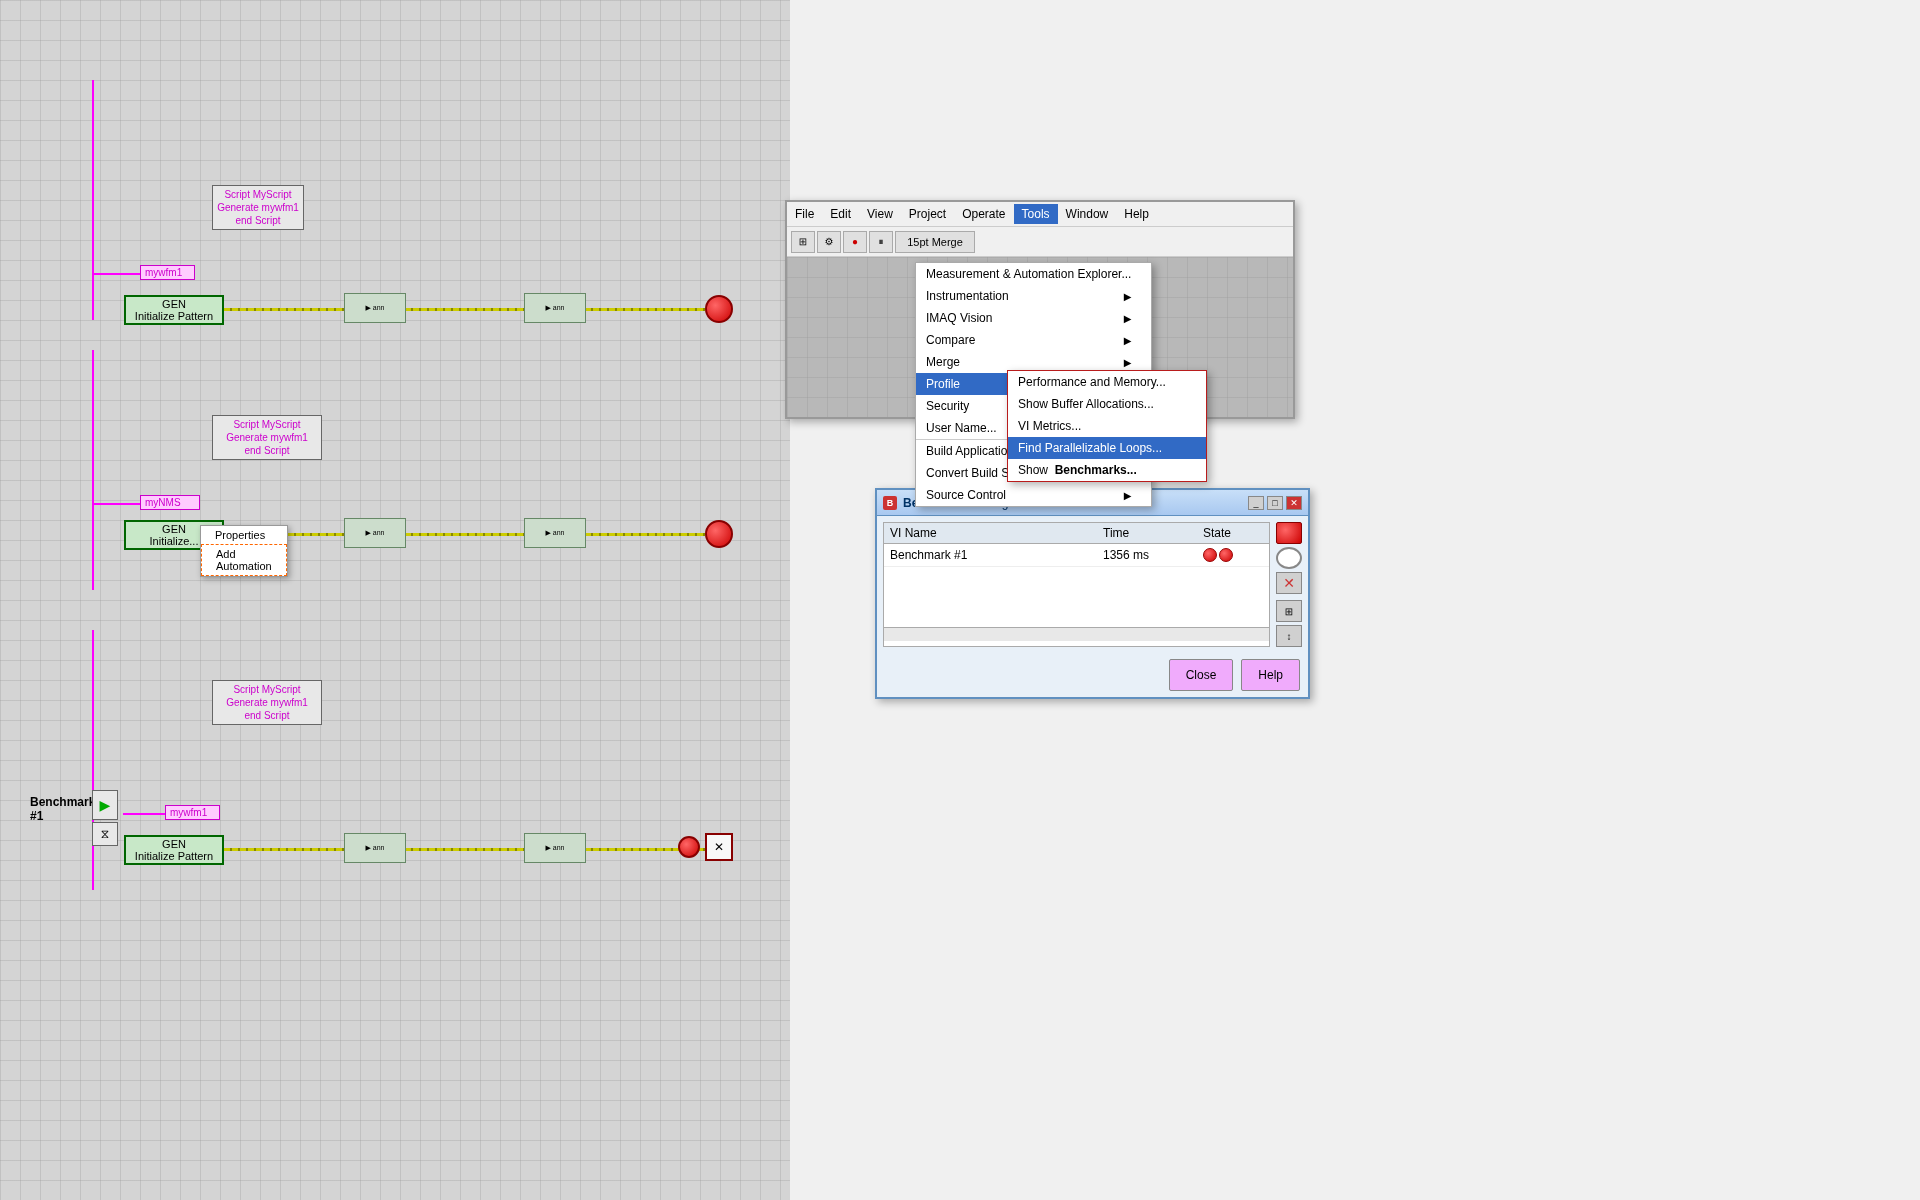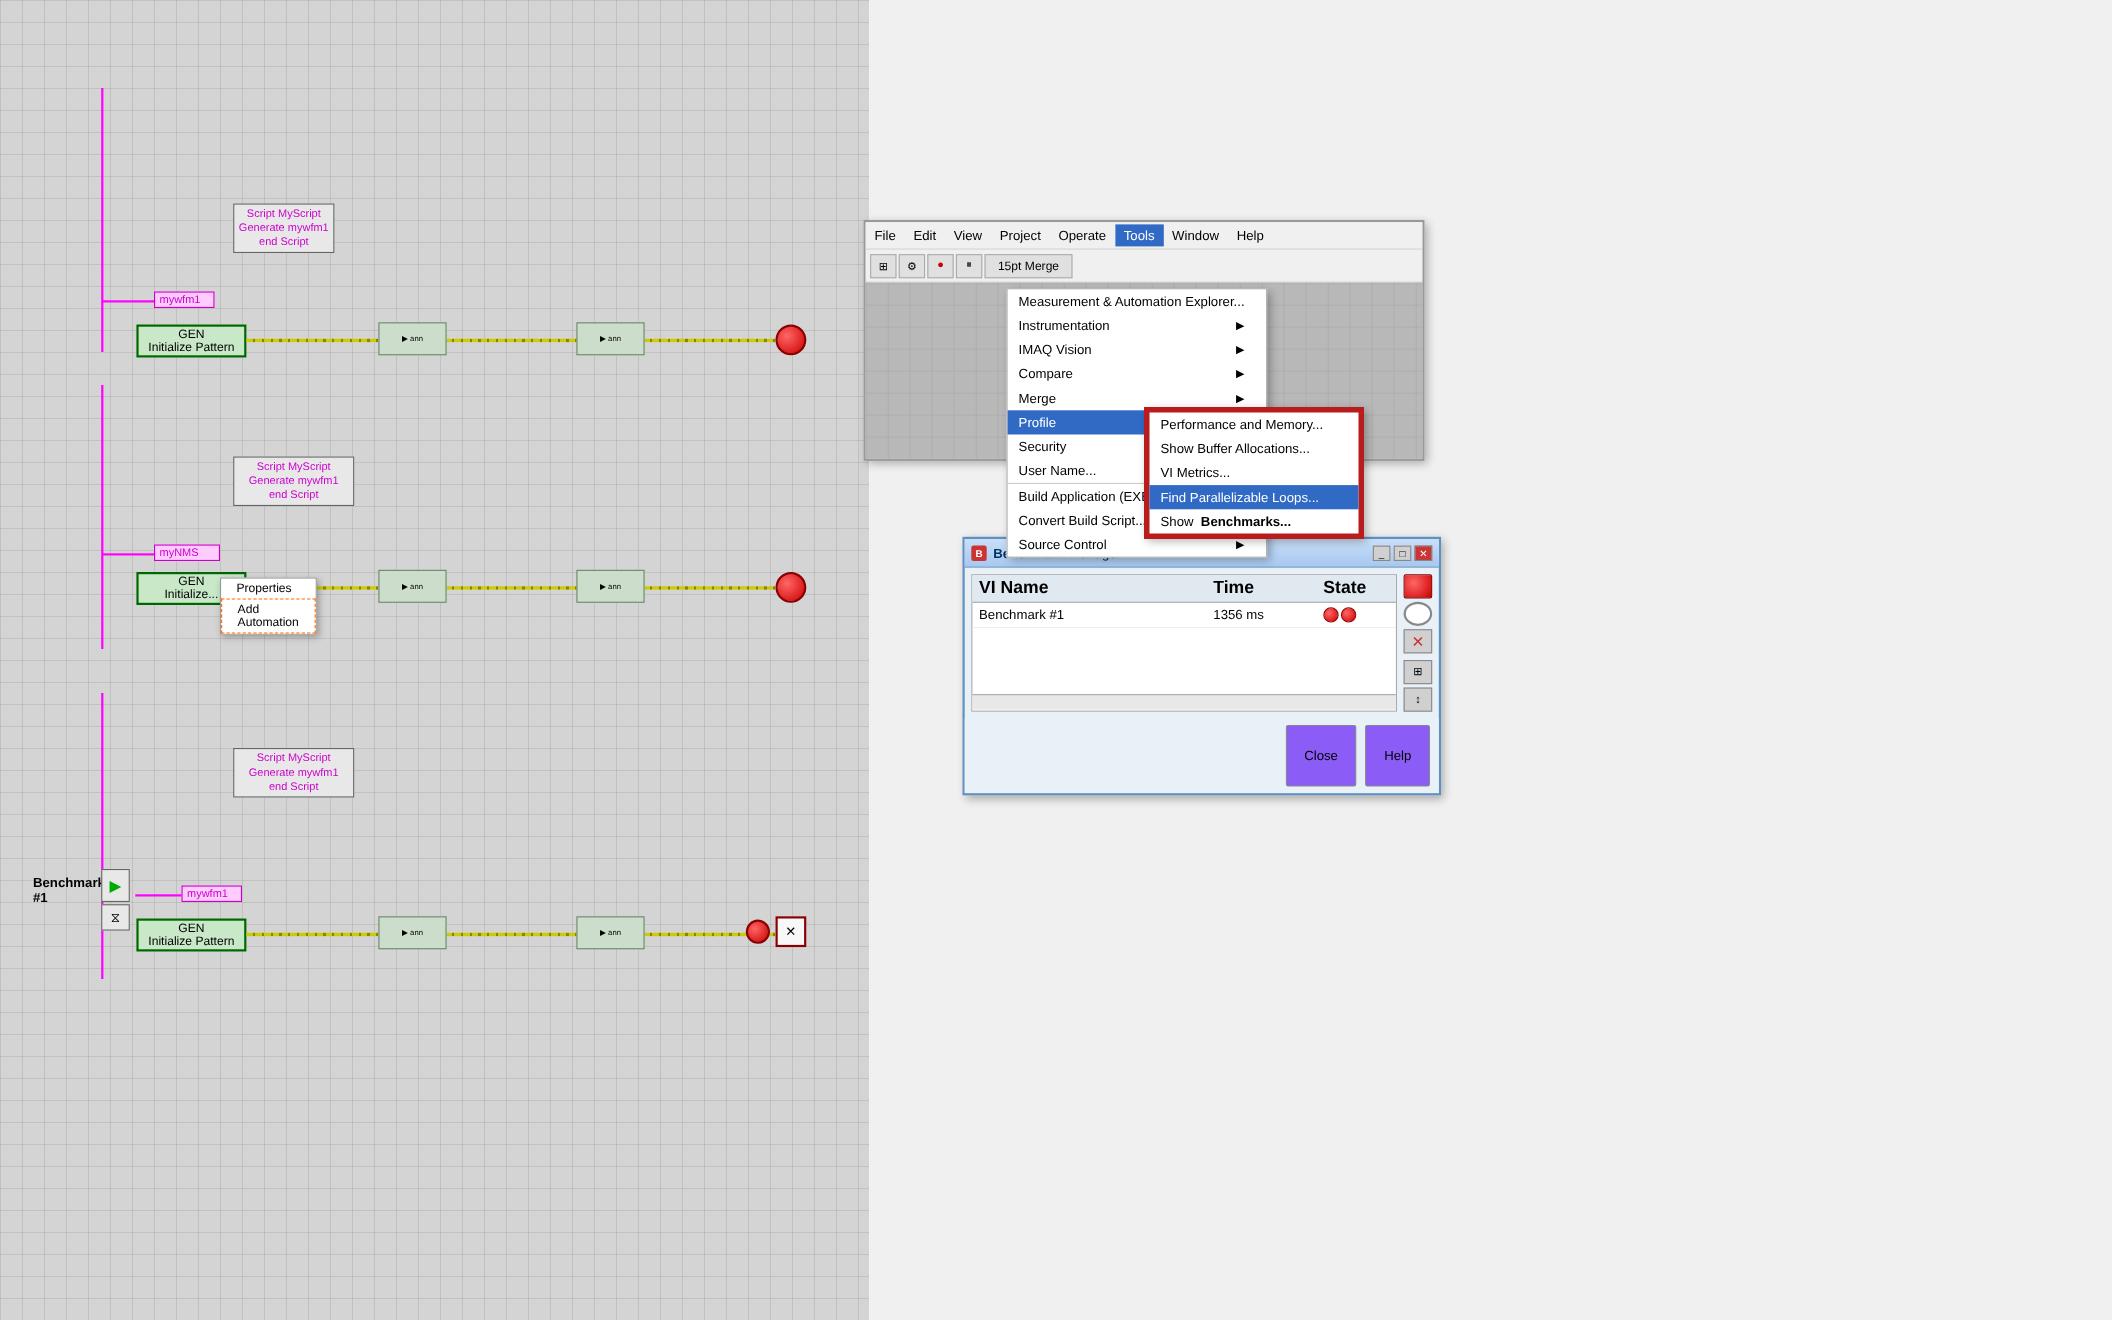--- a/index.html
+++ b/index.html
@@ -182,25 +182,24 @@
     .dropdown-item.separator {
       border-top: 1px solid #ccc;
     }
 
     
     .submenu {
       position: absolute;
       left: 220px;
       top: 168px;
       background: white;
-      border: 5px solid #b91c1c;
+      border: 1px solid #b91c1c;
       box-shadow: 3px 3px 8px rgba(0,0,0,0.3);
       min-width: 200px;
       z-index: 11;
-      margin-left: 33px;
     }
 
     .submenu-item {
       padding: 4px 10px;
       font-size: 12px;
       cursor: pointer;
       white-space: nowrap;
     }
     .submenu-item:hover, .submenu-item.highlighted {
       background: #316ac5;
@@ -257,22 +256,22 @@
       margin: 6px;
       border: 1px solid #aaa;
       position: relative;
     }
 
     .bm-header-row {
       display: flex;
       background: #e0e8f0;
       border-bottom: 1px solid #aaa;
       padding: 3px 6px;
-      font-size: 16px;
-      font-weight: bold;
+      font-size: 12px;
+      font-weight: normal;
     }
 
     .bm-col-name { flex: 1; }
     .bm-col-time { width: 100px; text-align: left; }
     .bm-col-state { width: 60px; text-align: left; }
 
     .bm-data-row {
       display: flex;
       padding: 4px 6px;
       align-items: center;
@@ -306,22 +305,22 @@
 
     .bm-footer {
       display: flex;
       justify-content: flex-end;
       gap: 8px;
       padding: 6px 8px;
       background: #e8f0f8;
     }
 
     .bm-footer-btn {
-      padding: 20px 16px;
-      background: #8b5cf6;
+      padding: 8px 16px;
+      background: #f0abfc;
       border: 1px solid #888;
       font-size: 12px;
       cursor: pointer;
       border-radius: 2px;
     }
 
     
     .grid-bg {
       background-image: 
         linear-gradient(rgba(150,150,150,0.3) 1px, transparent 1px),

